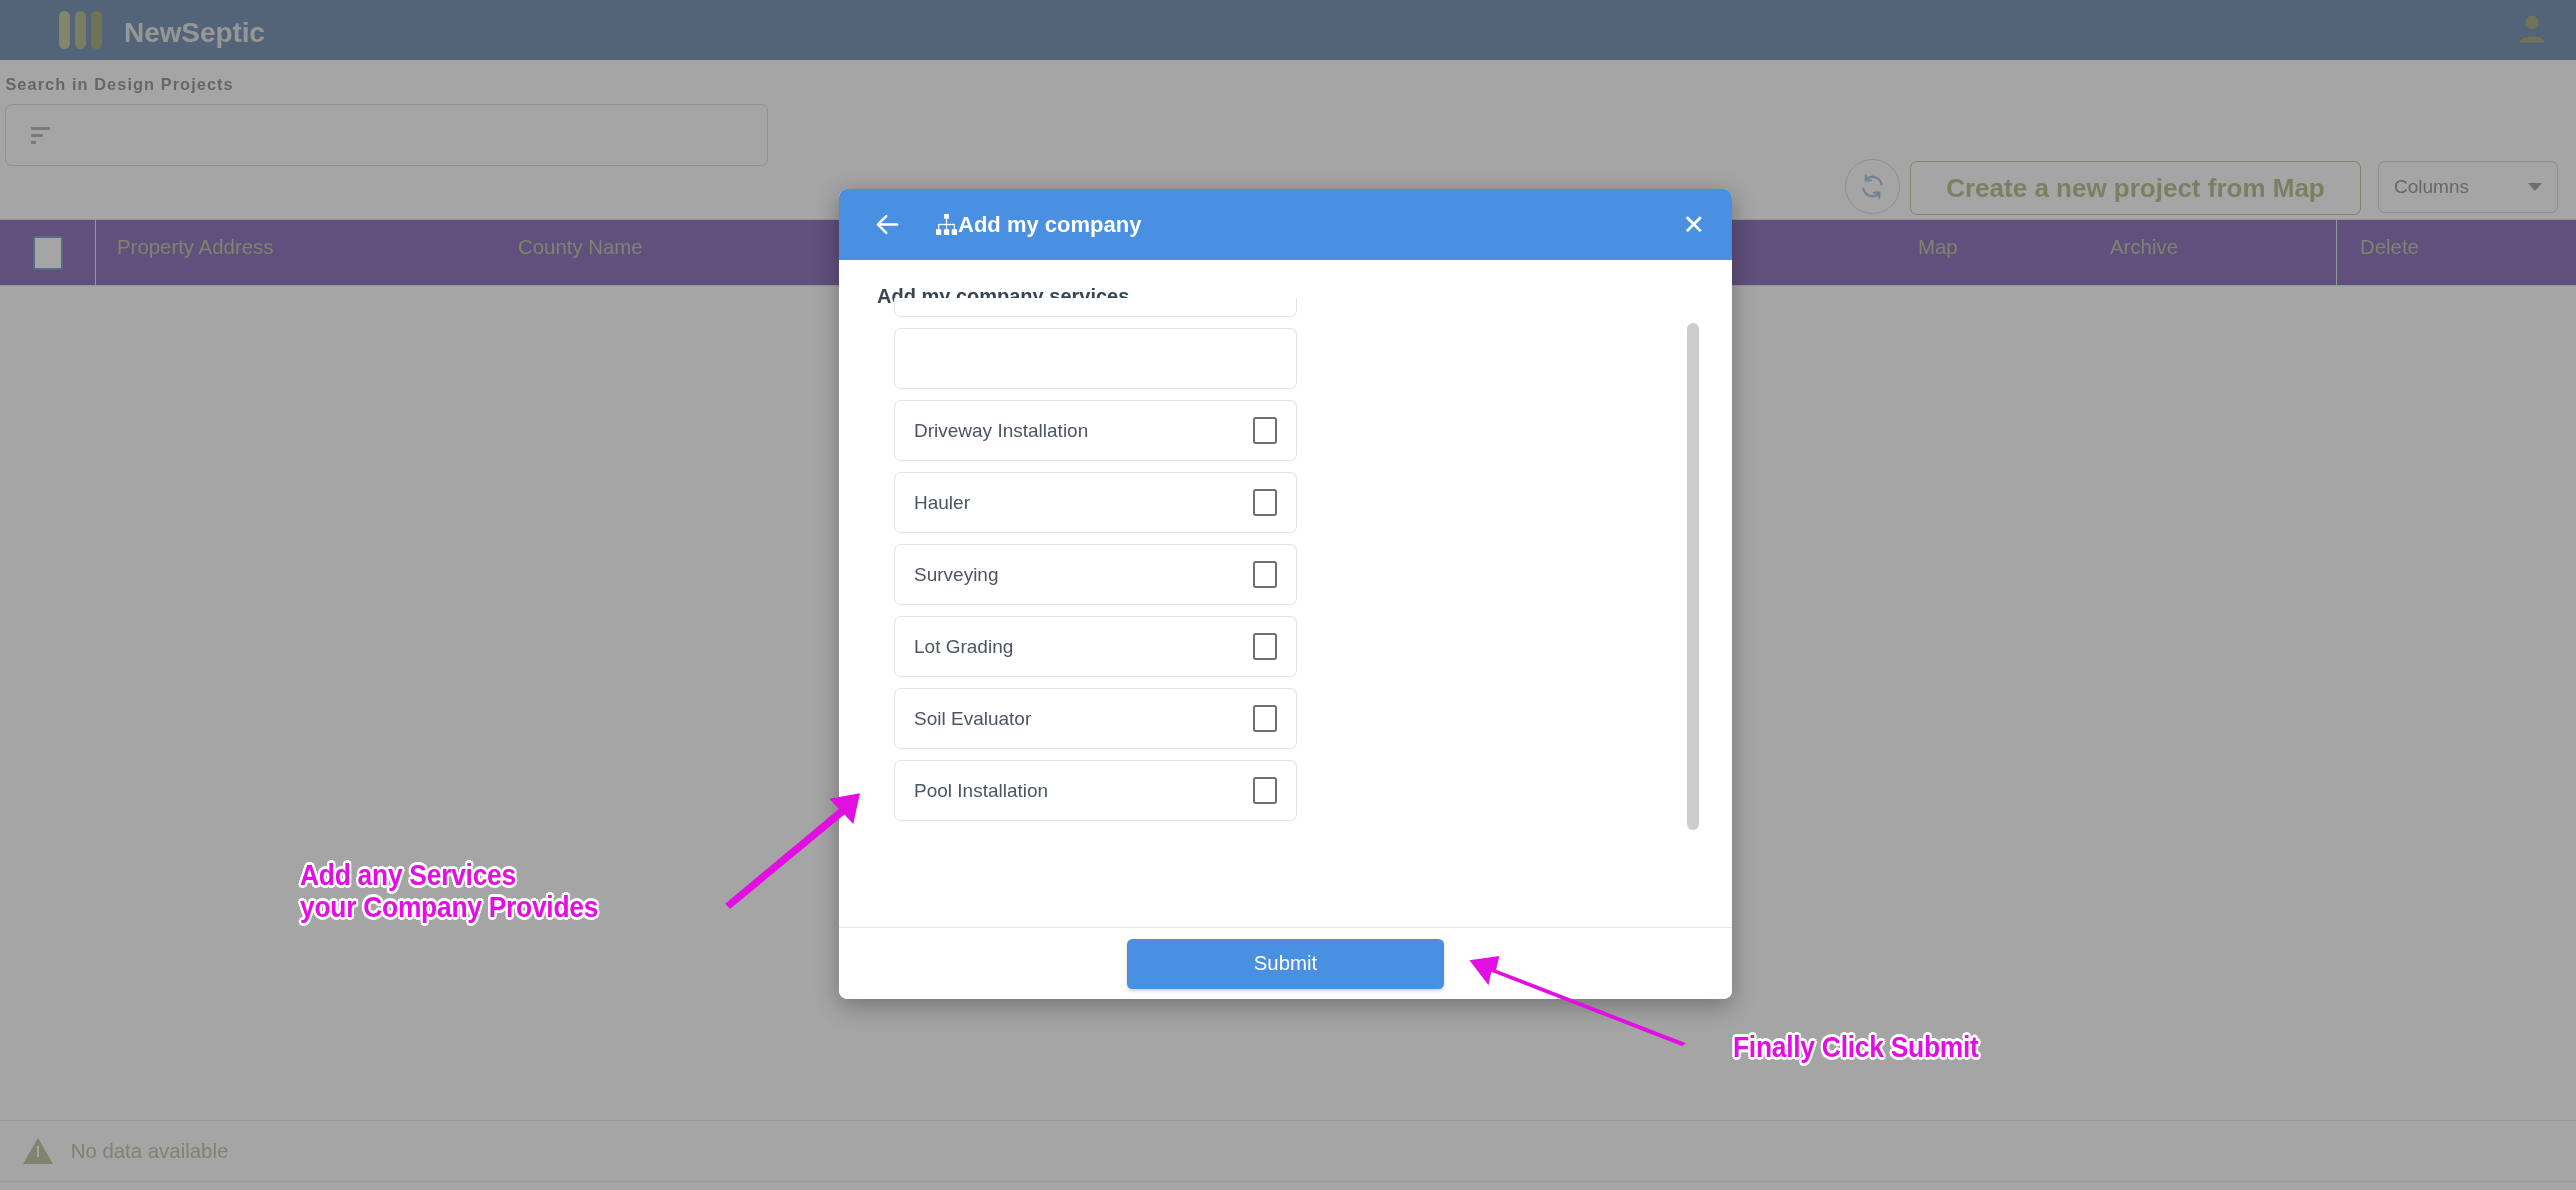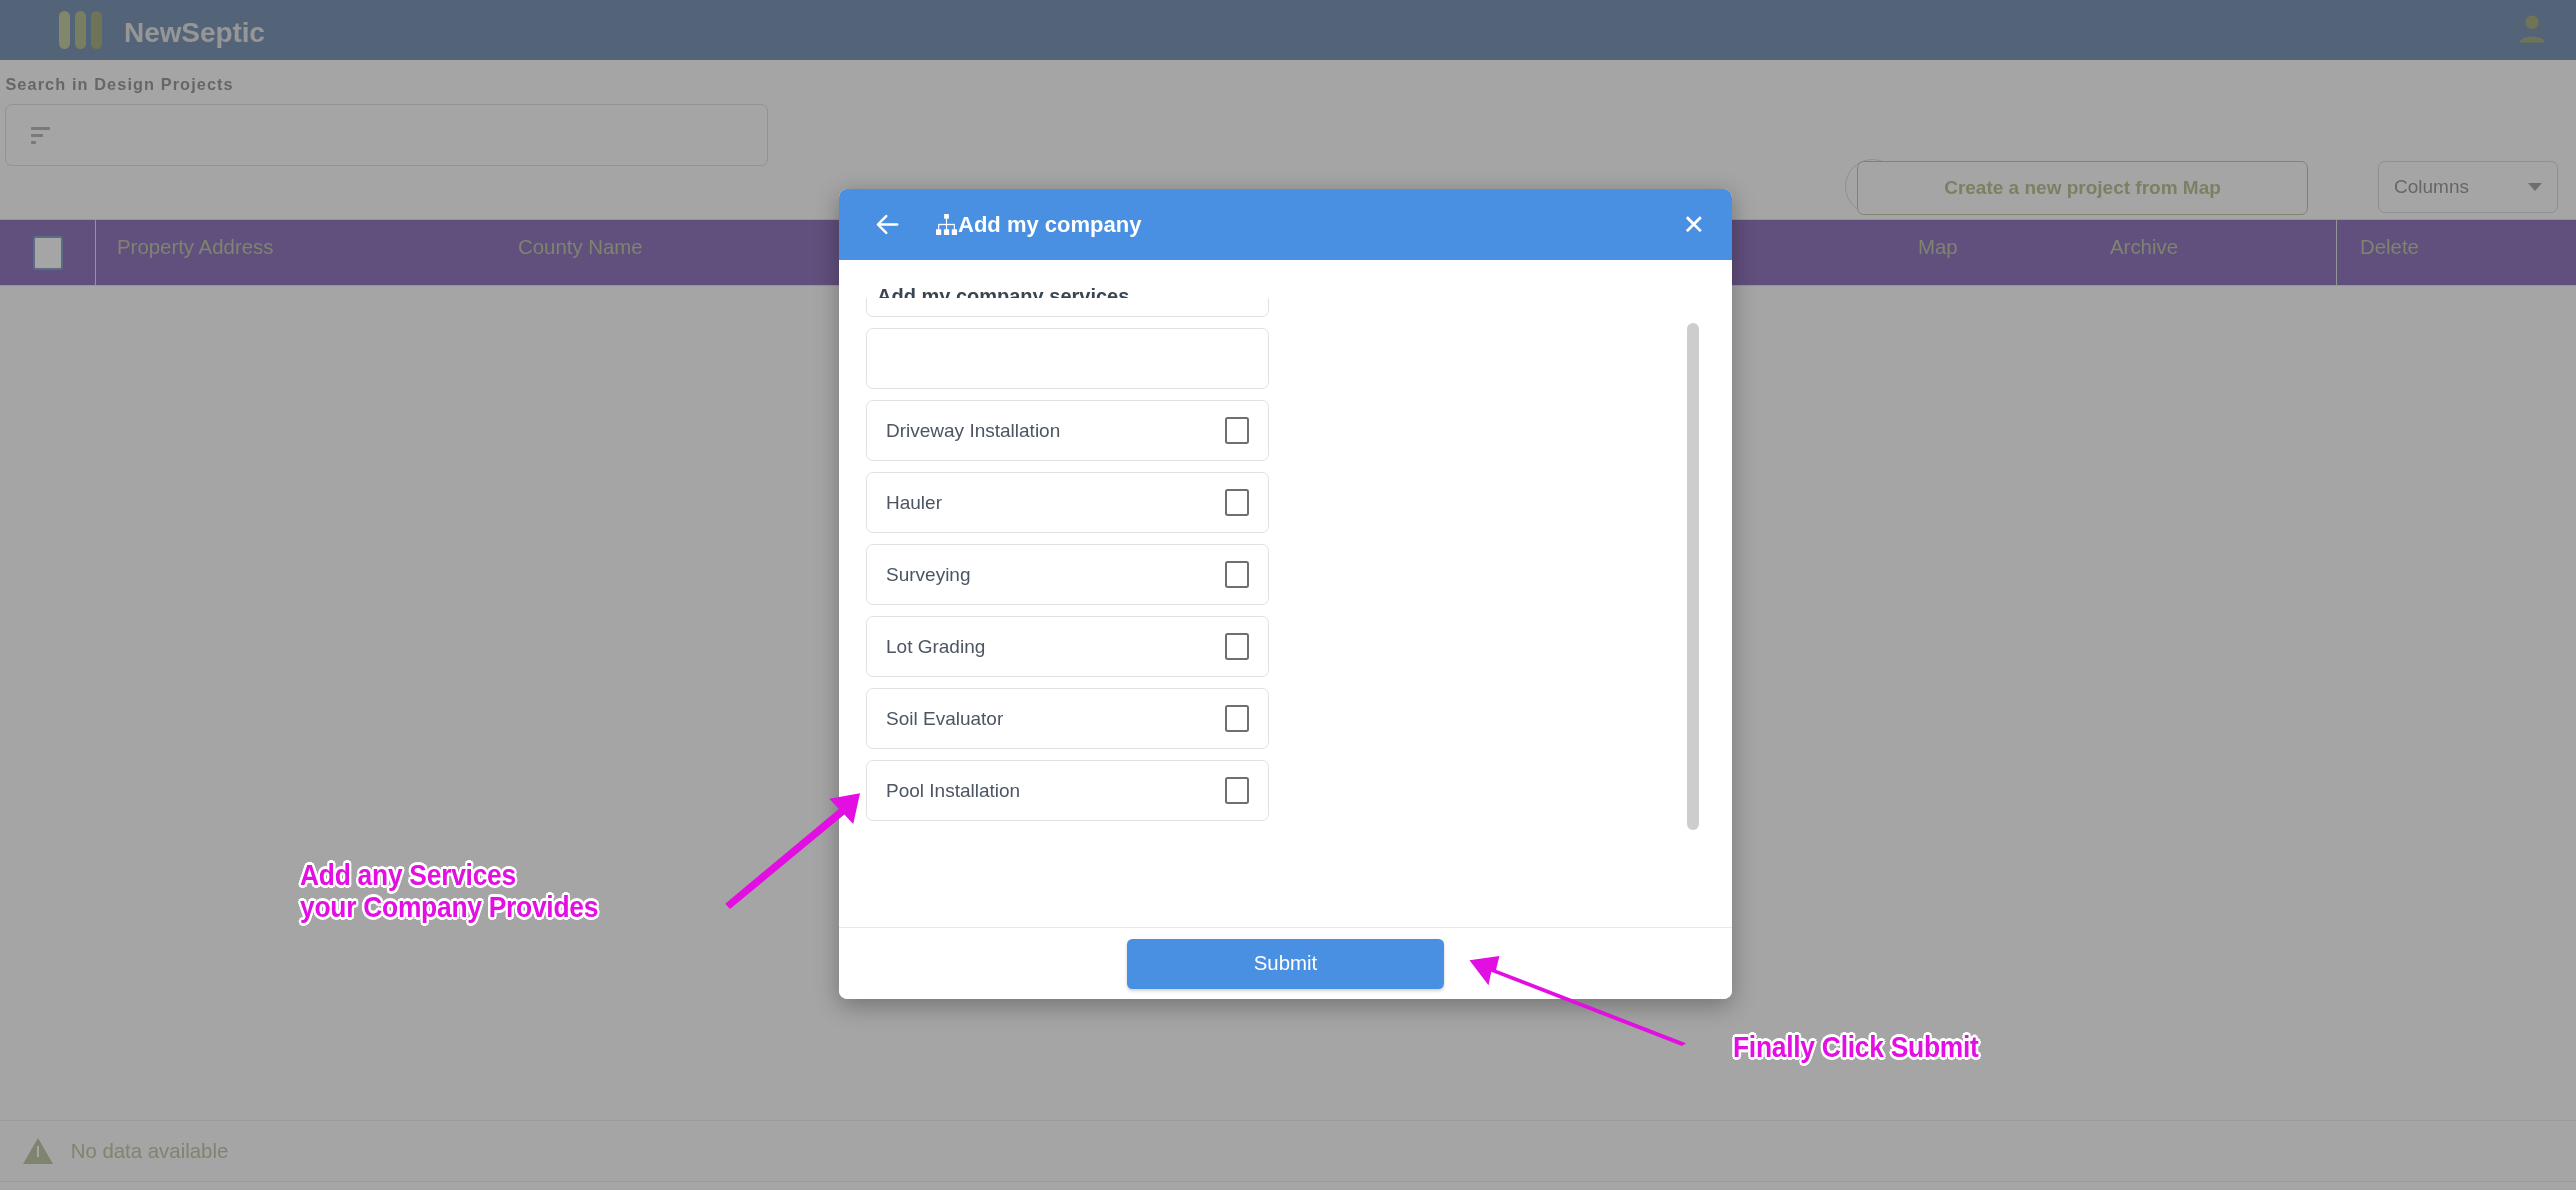--- a/index.html
+++ b/index.html
@@ -109,27 +109,27 @@
     position: absolute;
     left: 1845px; top: 99px;
     width: 53px; height: 53px;
     border-radius: 50%;
     border: 0.7px solid #b9c8dc;
     background: #fff;
     display:flex; align-items:center; justify-content:center;
   }
   #create-project-button {
     position: absolute;
-    left: 1857px; top: 101px;
+    left: 1910px; top: 101px;
     width: 449px; height: 52px;
     border: 0.7px solid #9aa86f;
     border-radius: 6.8px;
     background: #fff;
     color: #8fa04f;
-    font-size: 19px;
+    font-size: 26px;
     font-weight: bold;
     display:flex; align-items:center; justify-content:center;
     cursor: pointer;
   }
   #columns-select {
     position: absolute;
     left: 2378px; top: 101px;
     width: 180px; height: 52px;
     border: 0.7px solid #bfc4c8;
     border-radius: 6.8px;
@@ -280,20 +280,21 @@
     margin-bottom: 11px;
     border: 0.7px solid #dfe2e5;
     border-radius: 6.8px;
     box-sizing: border-box;
     display: flex;
     align-items: center;
     justify-content: space-between;
     padding: 0 19px 0 19px;
     background: #fff;
     cursor: pointer;
+    margin-left: 28px;
   }
   .service-label {
     color: #4b5563;
     font-size: 19px;
   }
   .service-checkbox {
     width: 24.5px; height: 27px;
     border: 2px solid #6b7075;
     border-radius: 2.7px;
     background: #fff;

